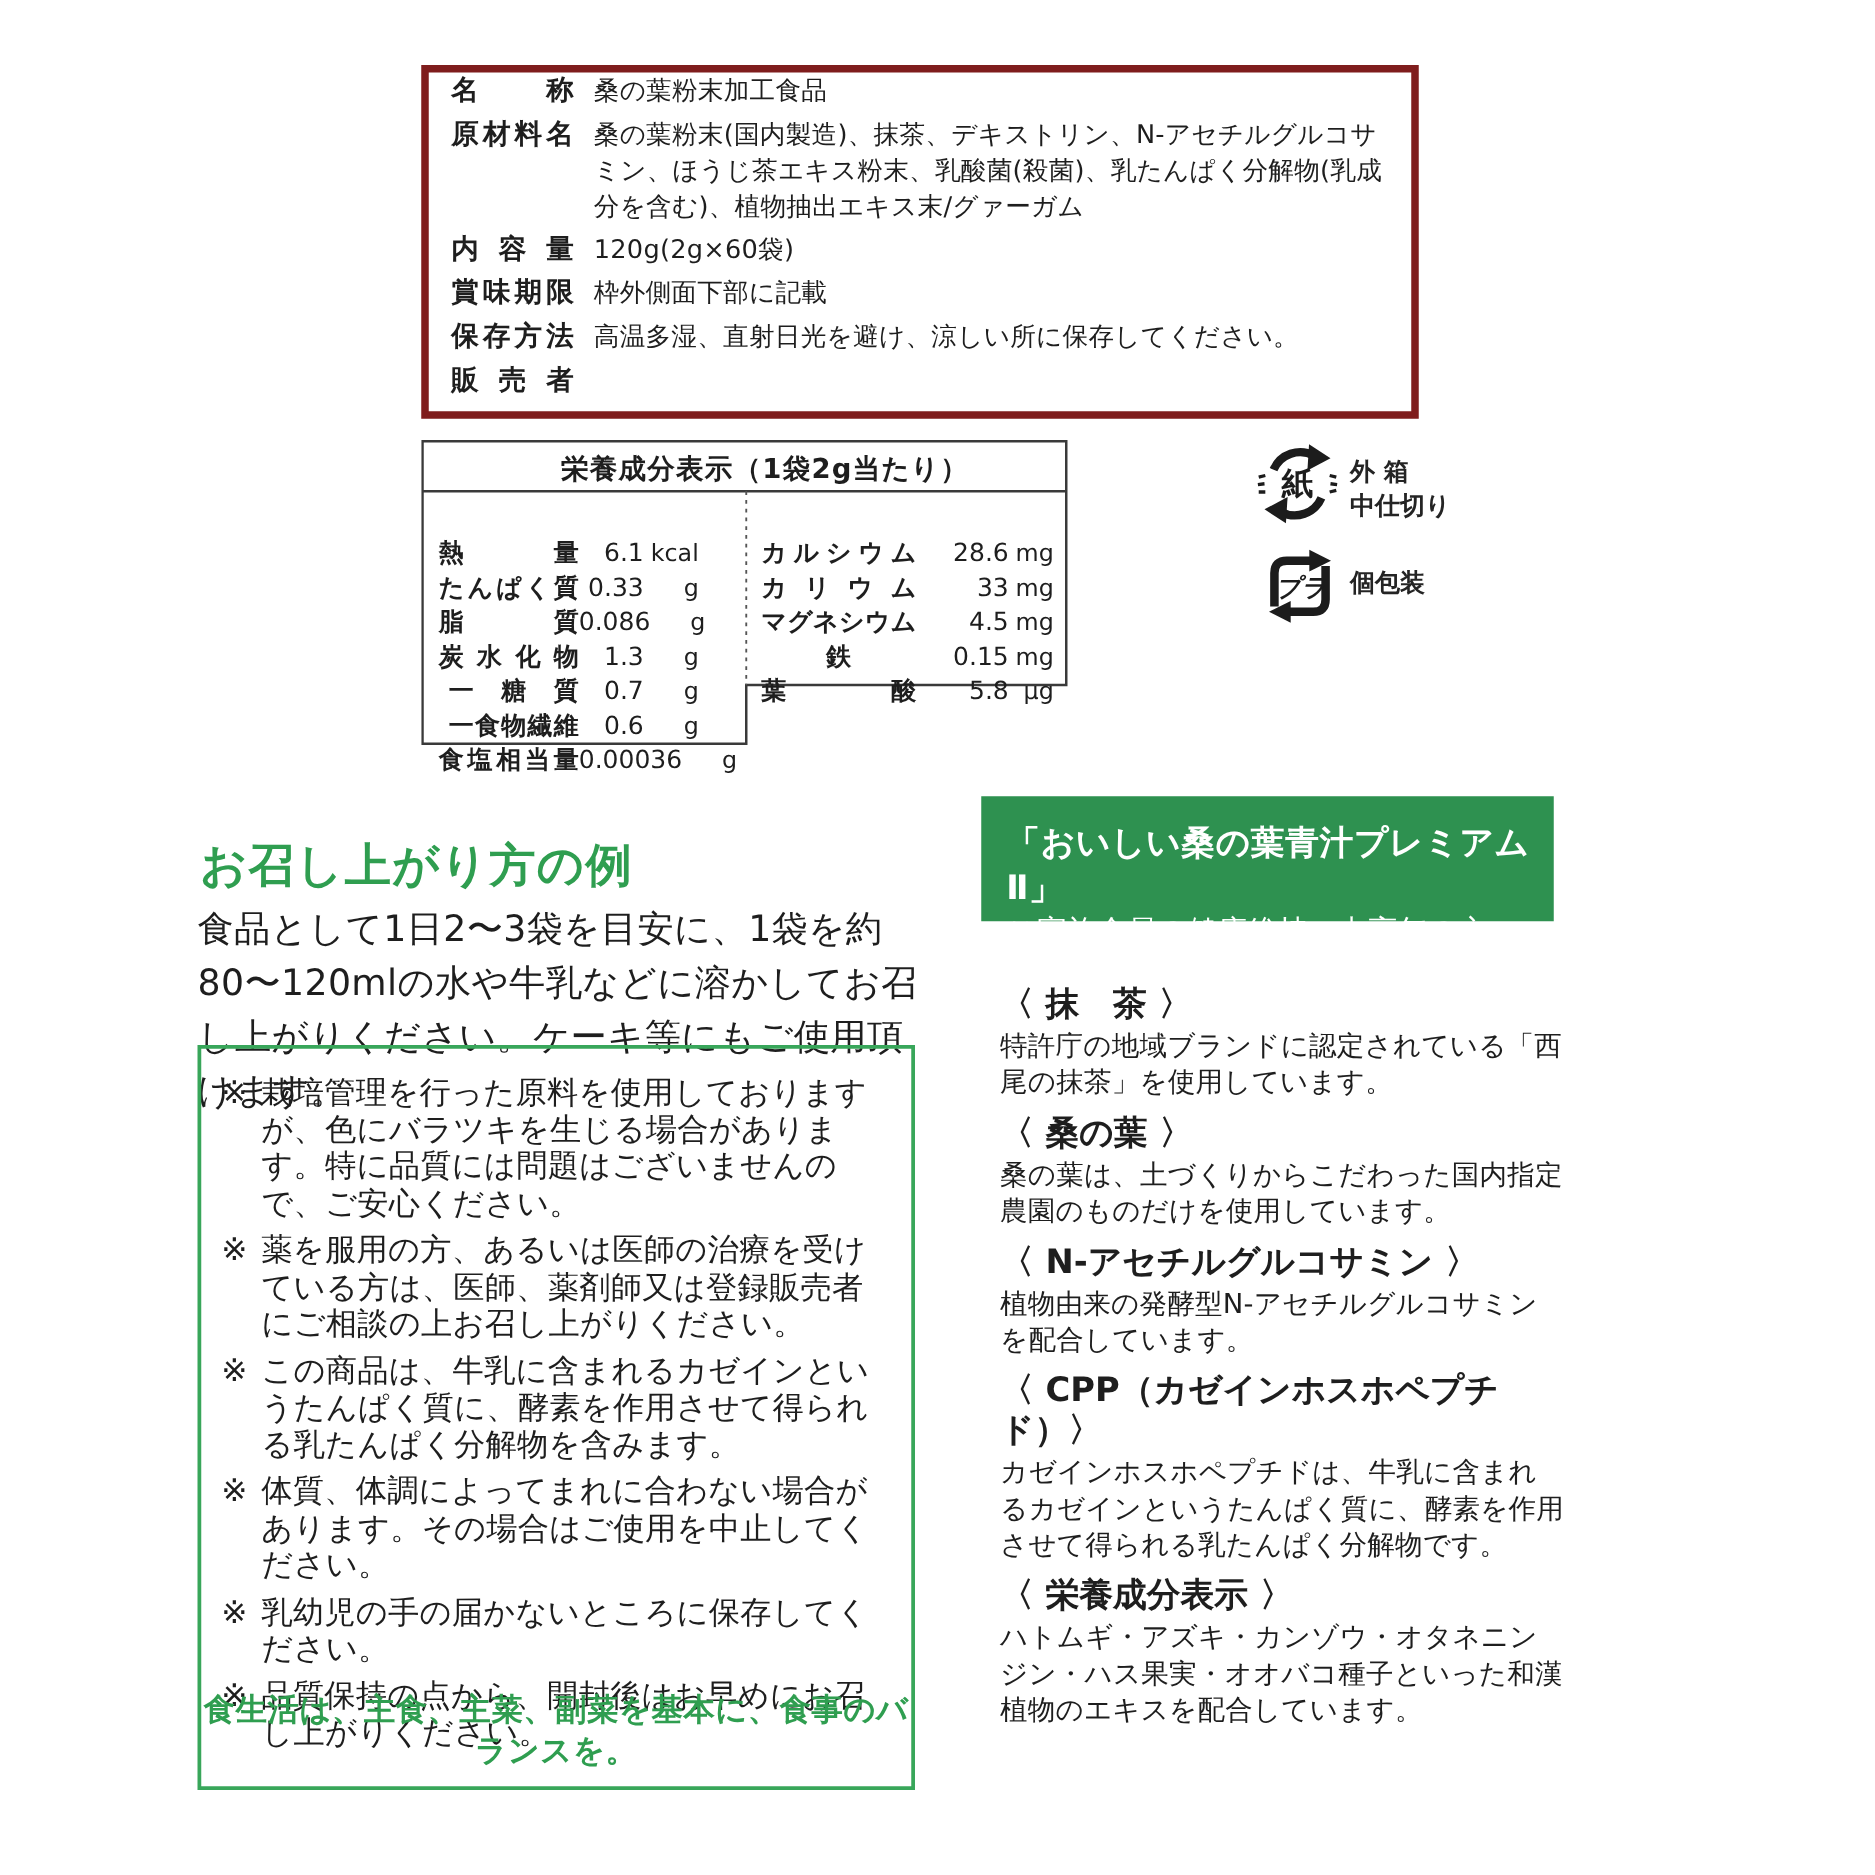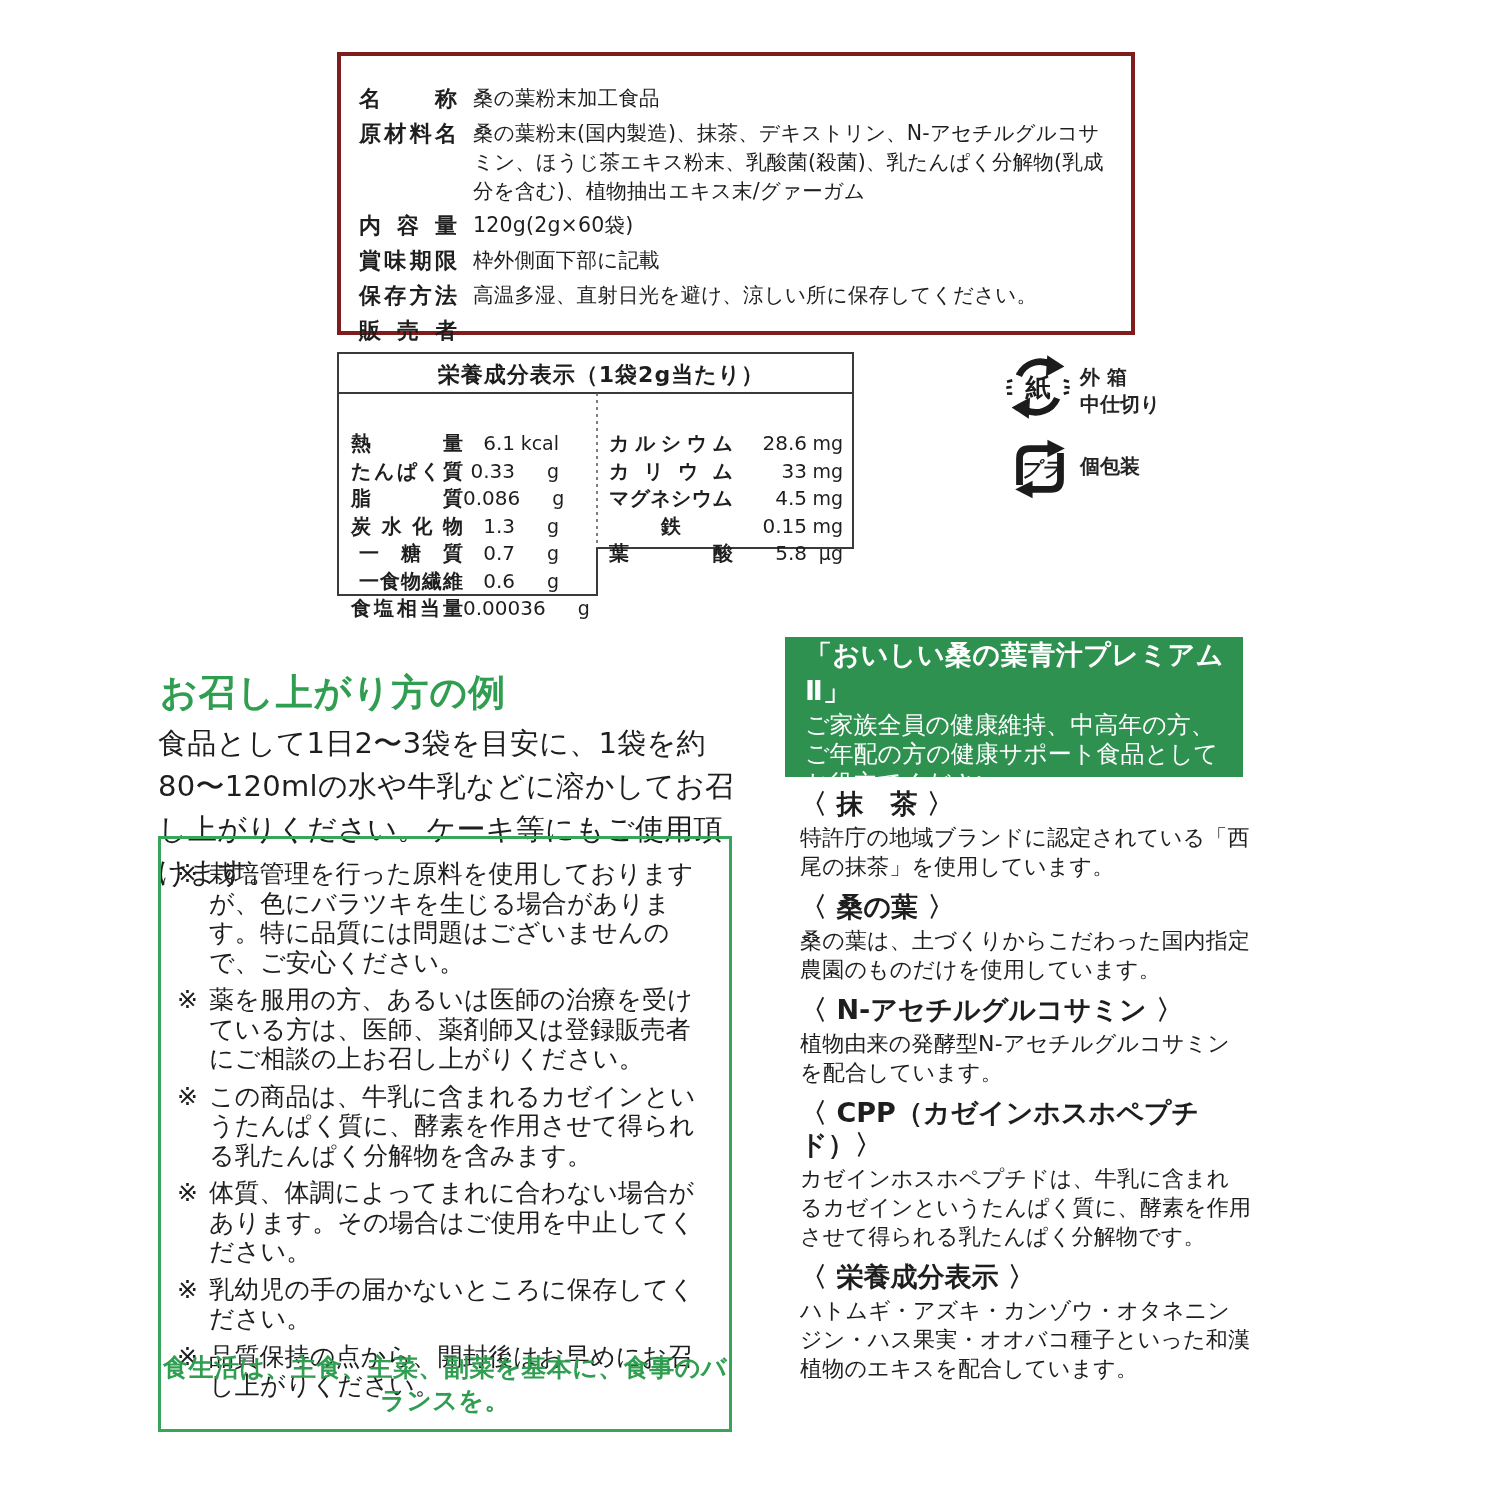--- a/index.html
+++ b/index.html
@@ -5,33 +5,33 @@
   * { margin:0; padding:0; box-sizing:border-box; }
   html,body { background:#ffffff; }
   #page {
     position:relative; width:1500px; height:1500px; background:#ffffff;
     font-family:"DejaVu Sans","Liberation Sans",sans-serif;
     color:#1e1e1e; overflow:hidden;
   }
   
   .product-box {
     position:absolute; left:337px; top:52px; width:798px; height:283px;
-    border:4px solid #7f1d1d; padding:28px 16px 10px 18px;
+    border:6px solid #7f1d1d; padding:0 16px 10px 18px;
   }
   .prow { display:flex; align-items:flex-start; margin-bottom:5px; }
   .plabel {
     flex:0 0 98px; font-weight:bold; font-size:22px; line-height:30px;
     text-align:justify; text-align-last:justify; margin-right:16px; white-space:nowrap;
   }
   .pvalue { flex:1; font-size:20.5px; line-height:29px; letter-spacing:0.2px; }
   
   .nutri-wrap { position:absolute; left:337px; top:352px; width:518px; height:245px; }
   .nutri-svg { position:absolute; left:0; top:0; }
   .nutri-title {
-    position:absolute; left:5px; top:8px; width:518px; text-align:center;
+    position:absolute; left:16px; top:8px; width:518px; text-align:center;
     font-size:22px; font-weight:bold; letter-spacing:1px;
   }
   .ncol { position:absolute; display:flex; flex-direction:column; }
   .ncol-left  { left:14px;  top:49px; width:208px; }
   .ncol-right { left:272px; top:49px; width:234px; }
   .nrow { display:flex; align-items:baseline; height:27.5px; font-size:20px; }
   .nlabel {
     flex:0 0 112px; font-weight:bold; white-space:nowrap;
     text-align:justify; text-align-last:justify;
   }
@@ -62,22 +62,22 @@
   }
   .note { display:flex; margin-bottom:8px; }
   .note-marker { flex:0 0 32px; font-size:25px; line-height:29.5px; }
   .note-text { flex:1; font-size:25px; line-height:29.5px; letter-spacing:0.2px; }
   .notes-footer {
     position:absolute; left:0; bottom:12px; width:100%; text-align:center;
     font-size:25px; font-weight:bold; color:#2f9e50; letter-spacing:0.5px;
   }
   
   .promo-box {
-    position:absolute; left:785px; top:637px; width:458px; height:140px;
-    background:#2e9150; color:#ffffff; padding:0 18px 10px 20px;
+    position:absolute; left:785px; top:637px; width:458px; height:100px;
+    background:#2e9150; color:#ffffff; padding:20px 18px 10px 20px;
   }
   .promo-title { font-size:27px; font-weight:bold; line-height:36px; letter-spacing:0.5px; }
   .promo-body { font-size:24px; line-height:29px; margin-top:2px; }
   .sections {
     position:absolute; left:800px; top:788px; width:452px;
     display:flex; flex-direction:column; gap:10px;
   }
   .sec-heading { font-size:27px; font-weight:bold; line-height:32px; margin-bottom:3px; }
   .sec-body { font-size:22px; line-height:29px; letter-spacing:0.2px; }
 </style>

